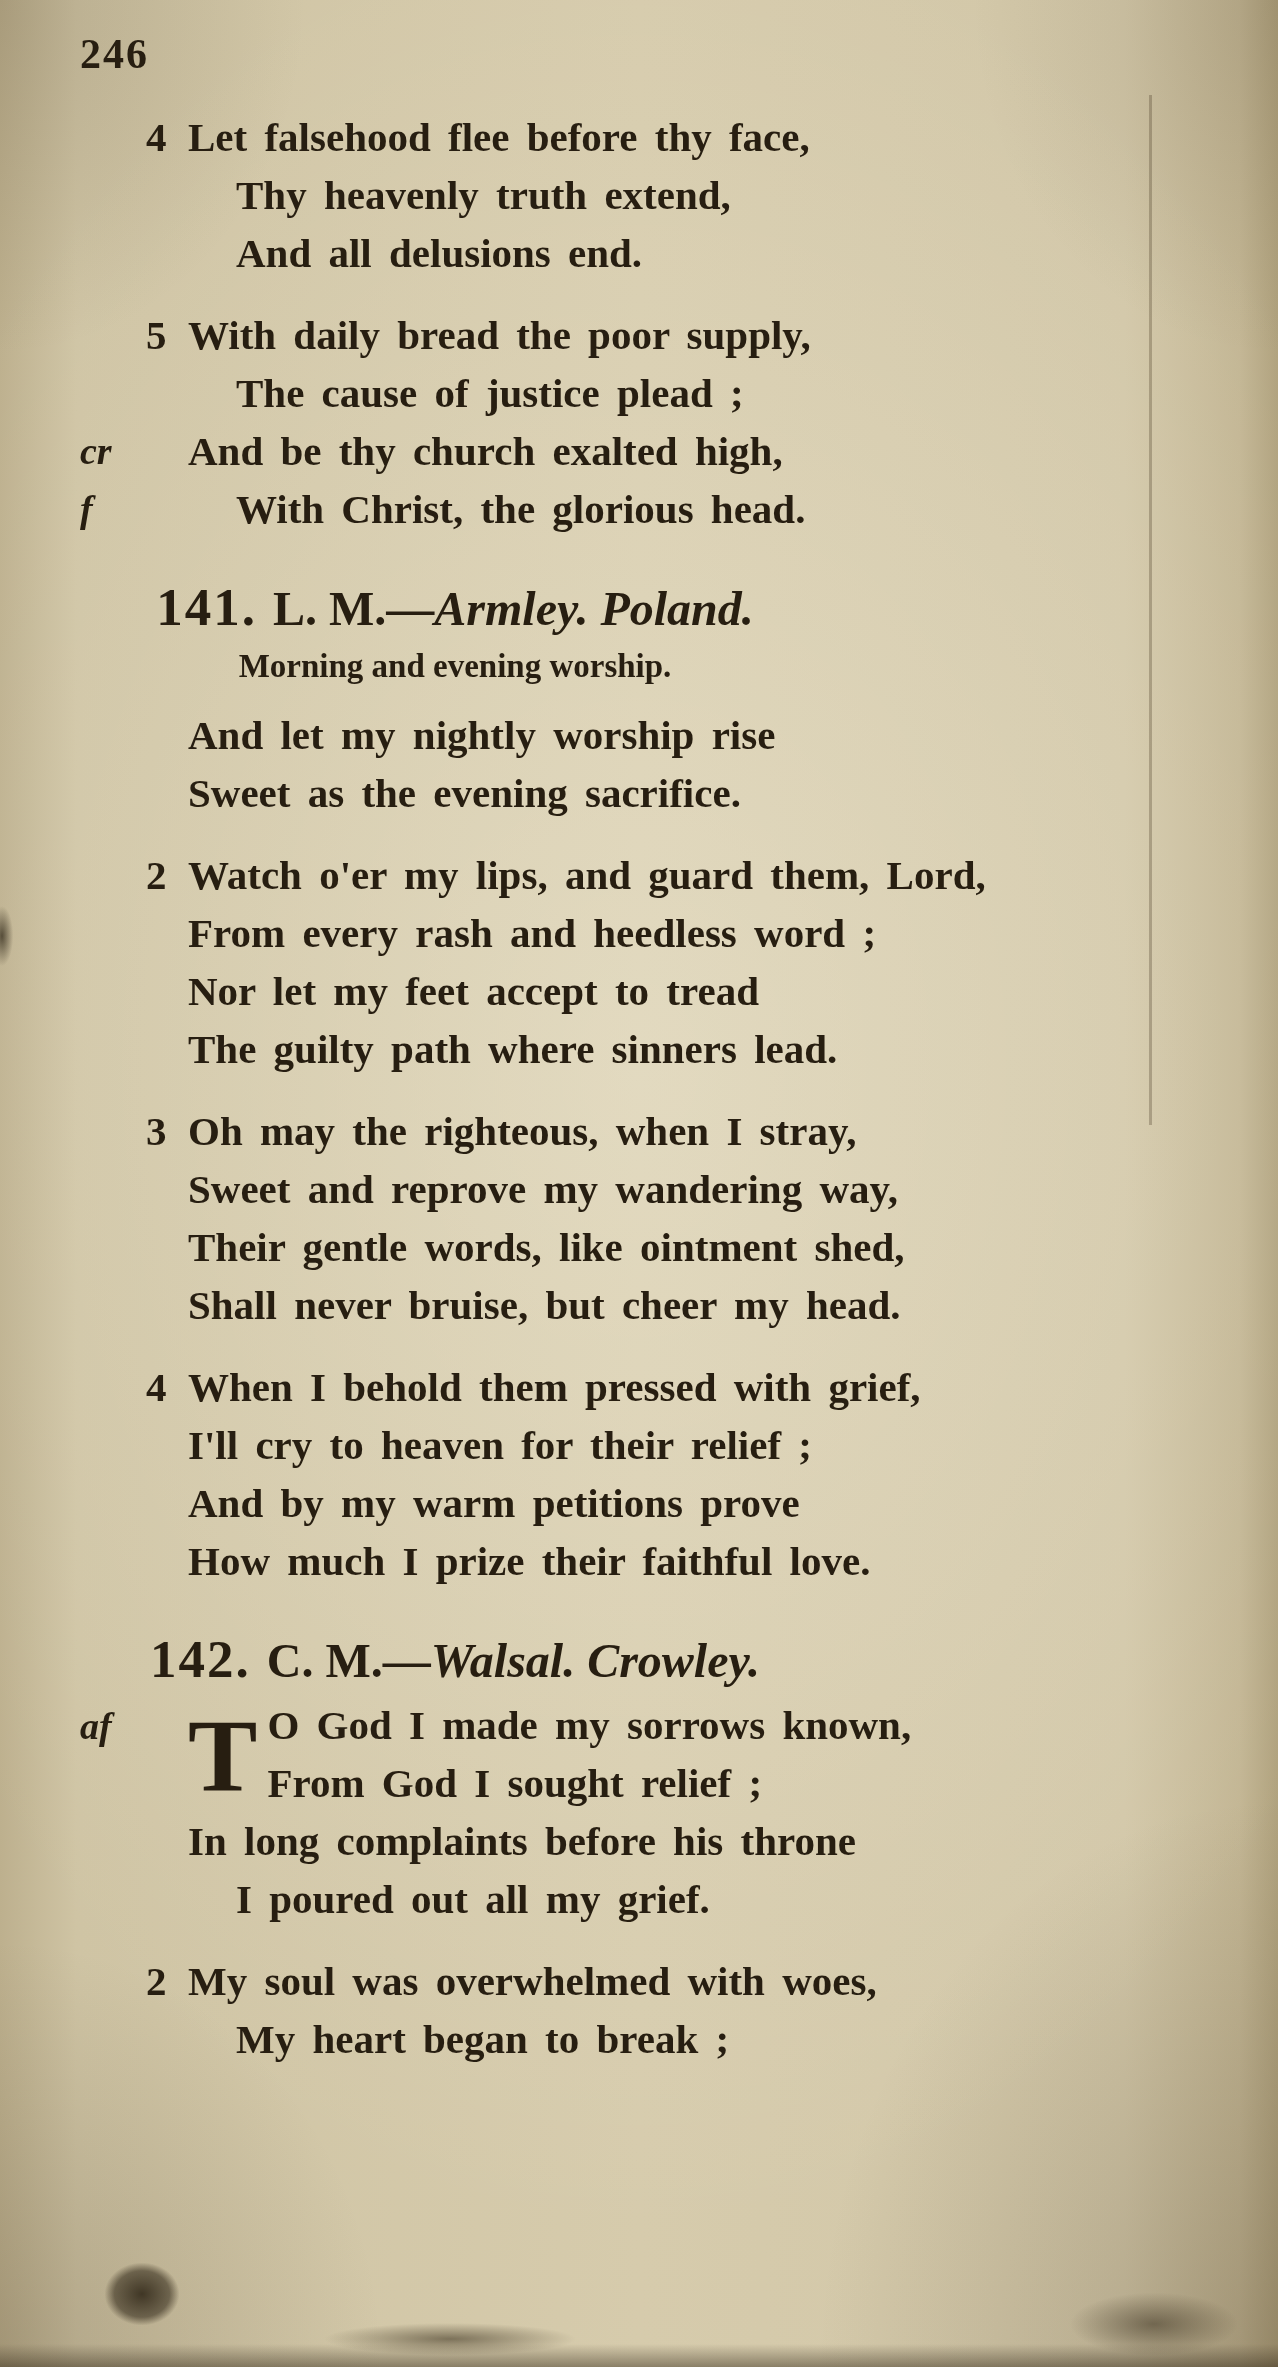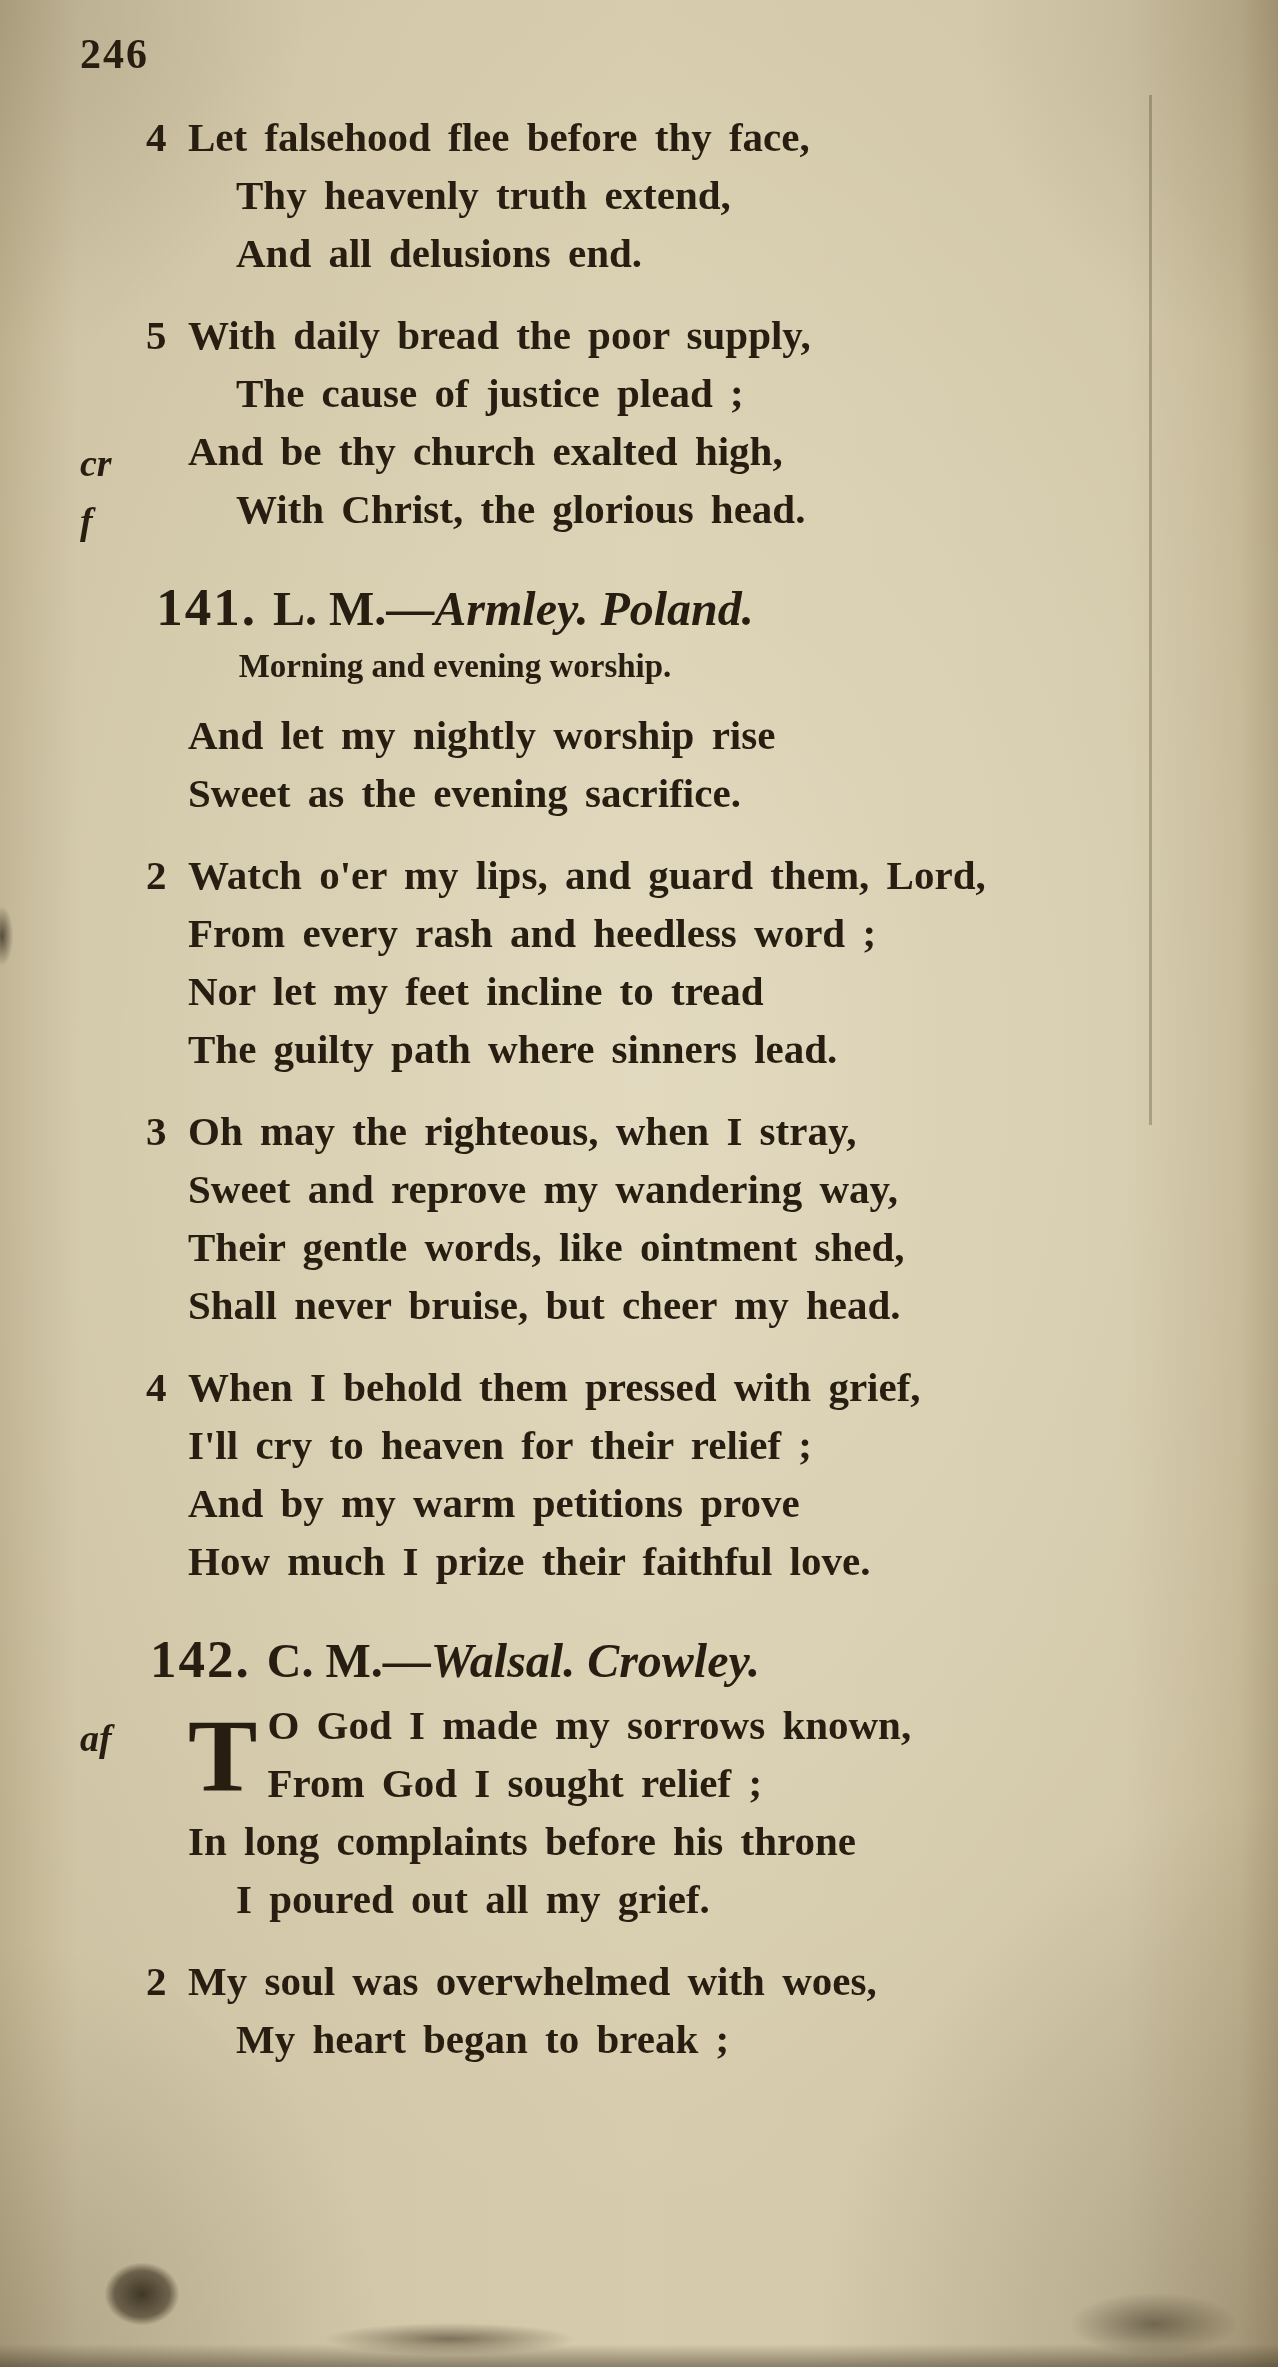--- a/index.html
+++ b/index.html
@@ -56,21 +56,21 @@
   .pageno { position: absolute; left: 80px; top: 2px; font-size: 42px; letter-spacing: 2px; }
   .ptitle { position: absolute; left: 0; top: 0; width: 960px; text-align: center;
             font-size: 45px; letter-spacing: 3px; margin: 0; }
 
   .verse { margin-top: 24px; }
   .verse.first { margin-top: 0; }
   .line { position: relative; padding-left: 188px; line-height: 58px; font-size: 41px;
           white-space: nowrap; word-spacing: 7px; }
   .line.ind { padding-left: 236px; }
   .vnum { position: absolute; left: 146px; }
-  .mnote { position: absolute; left: 80px; font-style: italic; font-size: 38px; margin-top: 12px; }
+  .mnote { position: absolute; left: 80px; font-style: italic; font-size: 38px; }
 
   .dc-row { position: relative; display: flex; padding-left: 188px; align-items: flex-start; }
   .dc-row .mnote { top: 8px; }
   .dropcap { font-size: 104px; line-height: 104px; margin-right: 10px; margin-top: 8px; }
   .dc-col { display: flex; flex-direction: column; }
   .dc-col .line { padding-left: 0; }
 
   .hymn-head { width: 910px; text-align: center; font-size: 48px; line-height: 66px;
                margin: 36px 0 2px 0; white-space: nowrap; }
   .hymn-head .hnum { font-size: 53px; letter-spacing: 2px; margin-right: 16px; }
@@ -142,21 +142,21 @@
 
   <div class="verse">
     <div class="line">
       <span class="vnum">2</span>
       <span>Watch o'er my lips, and guard them, Lord,</span>
     </div>
     <div class="line">
       <span>From every rash and heedless word ;</span>
     </div>
     <div class="line">
-      <span>Nor let my feet incline to tread</span>
+      <span>Nor let my feet accept to tread</span>
     </div>
     <div class="line">
       <span>The guilty path where sinners lead.</span>
     </div>
   </div>
 
   <div class="verse">
     <div class="line">
       <span class="vnum">3</span>
       <span>Oh may the righteous, when I stray,</span>

